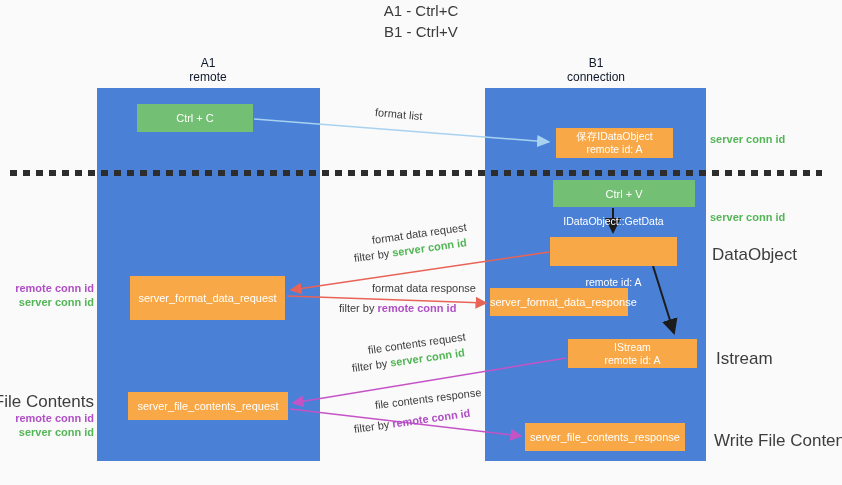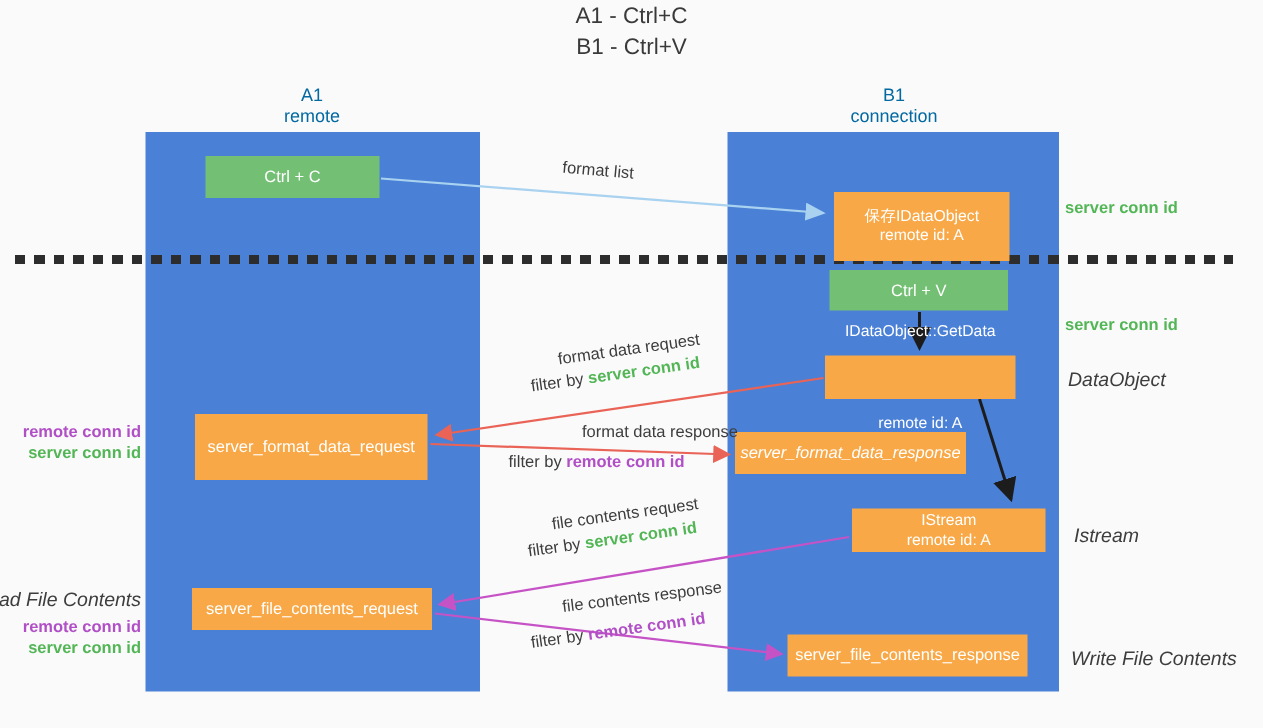--- a/index.html
+++ b/index.html
@@ -5,41 +5,41 @@
   html,body { margin:0; padding:0; background:#fafafa; }
   .stage {
     position:relative; width:842px; height:485px; background:#fafafa;
     font-family:"Liberation Sans", sans-serif; overflow:hidden;
   }
   .title {
     position:absolute; left:0; top:9; width:842px; text-align:center;
     font-size:15px; color:#3a3a3a; line-height:21px;
   }
   .col-header {
-    position:absolute; text-align:center; font-size:12px; color:#0369a1; line-height:14px;
+    position:absolute; text-align:center; font-size:12px; color:#0f172a; line-height:14px;
   }
   .col { position:absolute; background:#4a80d6; }
   .dotted-line {
     position:absolute; left:10px; top:170px; width:812px; height:6px;
     background:repeating-linear-gradient(90deg,#2d2d2d 0 7px,transparent 7px 13px);
   }
   .node {
     position:absolute; display:flex; flex-direction:column; 
     justify-content:center; color:#ffffff; text-align:center; font-size:11px;
   }
   .node .l2 { font-size:10.5px; line-height:13px; }
   .node .l1 { font-size:10.5px; line-height:13px; }
   .green  { background:#73bf74; }
   .orange { background:#f8a846; }
   .lbl { position:absolute; font-size:11px; color:#3d3d3d; white-space:nowrap; }
   .rot { transform-origin:left center; }
   .key-green  { color:#53b656; font-weight:bold; }
   .key-purple { color:#b14fc6; font-weight:bold; }
   .side-colored { font-weight:bold; font-size:11px; line-height:14px; }
-  .side-plain { font-size:13px; color:#3d3d3d;font-style:italic; }
+  .side-plain { font-size:17px; color:#3d3d3d; }
   .left-stack { text-align:right; }
   svg.arrows { position:absolute; left:0; top:0; pointer-events:none; }
 </style>
 </head>
 <body>
 
 <div class="stage">
 
   <div class="title">
     <div>A1 - Ctrl+C</div>
@@ -81,39 +81,39 @@
     <line x1="549" y1="252" x2="291" y2="290" stroke="#e96356" stroke-width="1.5" marker-end="url(#ah-red)"></line>
     <line x1="287" y1="296" x2="486" y2="303" stroke="#e96356" stroke-width="1.5" marker-end="url(#ah-red)"></line>
     <line x1="566" y1="358" x2="293" y2="403" stroke="#c653c6" stroke-width="1.5" marker-end="url(#ah-mag)"></line>
     <line x1="290" y1="409" x2="521" y2="436" stroke="#c653c6" stroke-width="1.5" marker-end="url(#ah-mag)"></line>
   </svg>
 
   <div class="node green" style="left:137px; top:104px; width:116px; height:28px;">
     <div>Ctrl + C</div>
   </div>
 
-  <div class="node orange" style="left:556px; top:128px; width:117px; height:46px;">
+  <div class="node orange" style="left:556px; top:128px; width:117px; height:30px;">
     <div class="l1">保存IDataObject</div>
     <div class="l2">remote id: A</div>
   </div>
 
-  <div class="node green" style="left:553px; top:180px; width:119px; height:27px;">
+  <div class="node green" style="left:553px; top:180px; width:142px; height:27px;">
     <div>Ctrl + V</div>
   </div>
 
   <div class="node orange" style="left:550px; top:237px; width:127px; height:29px;gap:48px;">
     <div class="l1">IDataObject::GetData</div>
     <div class="l2">remote id: A</div>
   </div>
 
   <div class="node orange" style="left:130px; top:276px; width:155px; height:44px;">
     <div>server_format_data_request</div>
   </div>
 
-  <div class="node orange" style="left:490px; top:288px; width:154px; height:28px;font-style:italic;">
+  <div class="node orange" style="left:490px; top:288px; width:138px; height:28px;">
     <div>server_format_data_response</div>
   </div>
 
   <div class="node orange" style="left:568px; top:339px; width:129px; height:29px;">
     <div class="l1">IStream</div>
     <div class="l2">remote id: A</div>
   </div>
 
   <div class="node orange" style="left:525px; top:423px; width:160px; height:28px;">
     <div>server_file_contents_response</div>
@@ -123,21 +123,21 @@
     <div>server_file_contents_request</div>
   </div>
 
   <div class="lbl rot" style="left:375px; top:106px; transform:rotate(5deg);">format list</div>
 
   <div class="lbl rot" style="left:372px; top:234px; transform:rotate(-8deg);">format data request</div>
   <div class="lbl rot" style="left:354px; top:252px; transform:rotate(-8deg);">
     <span>filter by </span><span class="key-green">server conn id</span>
   </div>
 
-  <div class="lbl" style="left:388px; top:282px;">format data response</div>
+  <div class="lbl" style="left:372px; top:282px;">format data response</div>
   <div class="lbl" style="left:339px; top:302px;">
     <span>filter by </span><span class="key-purple">remote conn id</span>
   </div>
 
   <div class="lbl rot" style="left:368px; top:344px; transform:rotate(-8deg);">file contents request</div>
   <div class="lbl rot" style="left:352px; top:362px; transform:rotate(-8deg);">
     <span>filter by </span><span class="key-green">server conn id</span>
   </div>
 
   <div class="lbl rot" style="left:375px; top:399px; transform:rotate(-7deg);">file contents response</div>

